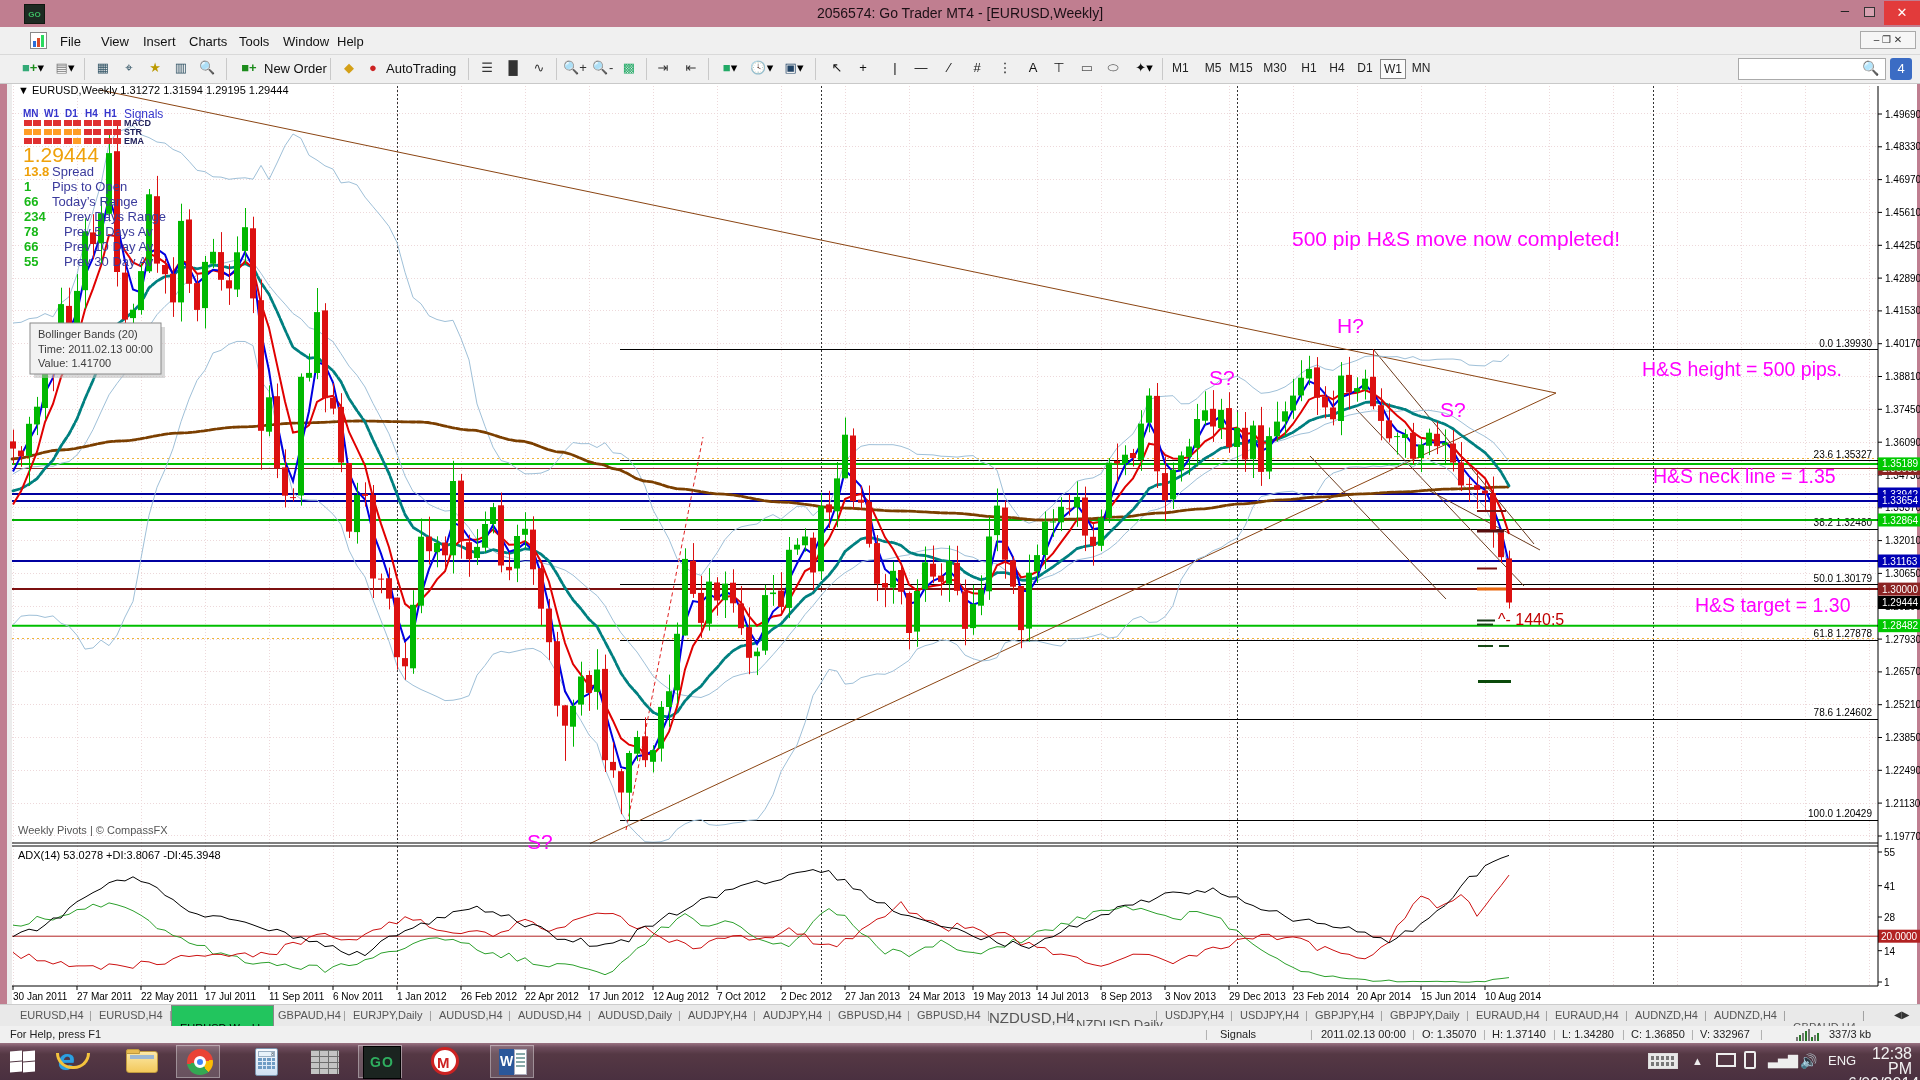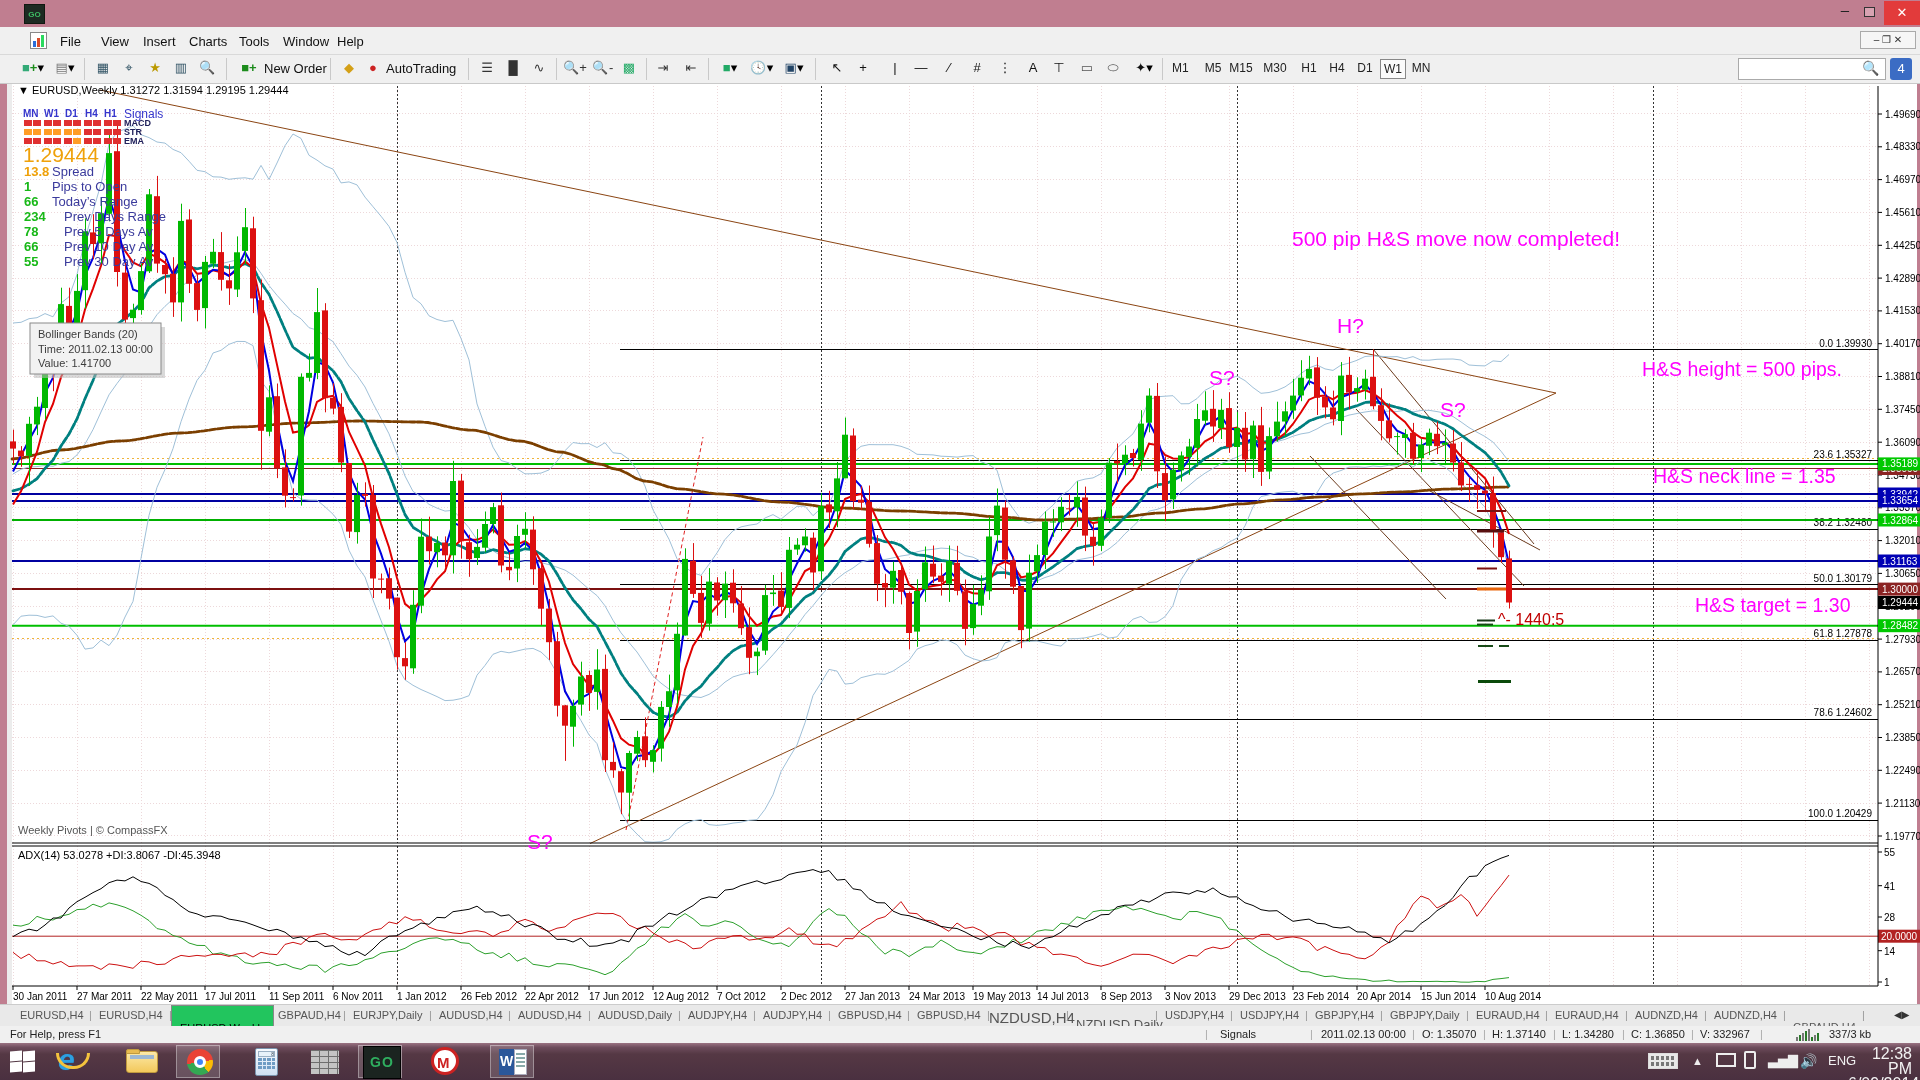--- a/index.html
+++ b/index.html
@@ -1,19 +1,20 @@
 <!DOCTYPE html>
 <html><head><meta charset="utf-8"><style>
 *{margin:0;padding:0;box-sizing:border-box}
 body{width:1920px;height:1080px;overflow:hidden;position:relative;font-family:"Liberation Sans",sans-serif;background:#f0f0f0}
 .abs{position:absolute}
 </style></head><body>
 
 <div class="abs" style="left:0;top:0;width:1920px;height:27px;background:#c07e90">
  <div class="abs" style="left:24px;top:4px;width:21px;height:20px;background:#1d2a22;border:1px solid #101810;color:#3dbb63;font-size:8px;font-weight:bold;text-align:center;line-height:19px">GO</div>
+ <div class="abs" style="left:0;top:5px;width:1920px;text-align:center;font-size:14px;color:#1c1016">2056574: Go Trader MT4 - [EURUSD,Weekly]</div>
  <div class="abs" style="left:1832px;top:0;width:26px;height:26px;text-align:center;font-size:15px;color:#222;line-height:20px">–</div>
  <div class="abs" style="left:1856px;top:2px;width:26px;height:22px;text-align:center;font-size:12px;color:#222;line-height:22px"><span style="display:inline-block;width:11px;height:10px;border:1px solid #333;background:#d8a3b2"></span></div>
  <div class="abs" style="left:1884px;top:1px;width:36px;height:24px;background:#e23b3b;color:#fff;text-align:center;font-size:13px;line-height:24px">✕</div>
 </div>
 
 <div class="abs" style="left:0;top:27px;width:1920px;height:28px;background:#f0f0f0;border-bottom:1px solid #d9d9d9">
  <div class="abs" style="left:30px;top:5px;width:17px;height:17px;border:1px solid #888;background:#fff">
       <div class="abs" style="left:2px;top:8px;width:3px;height:6px;background:#2a6dd9"></div>
       <div class="abs" style="left:6px;top:5px;width:3px;height:9px;background:#d94a2a"></div>
       <div class="abs" style="left:10px;top:2px;width:3px;height:12px;background:#2ad95e"></div>

